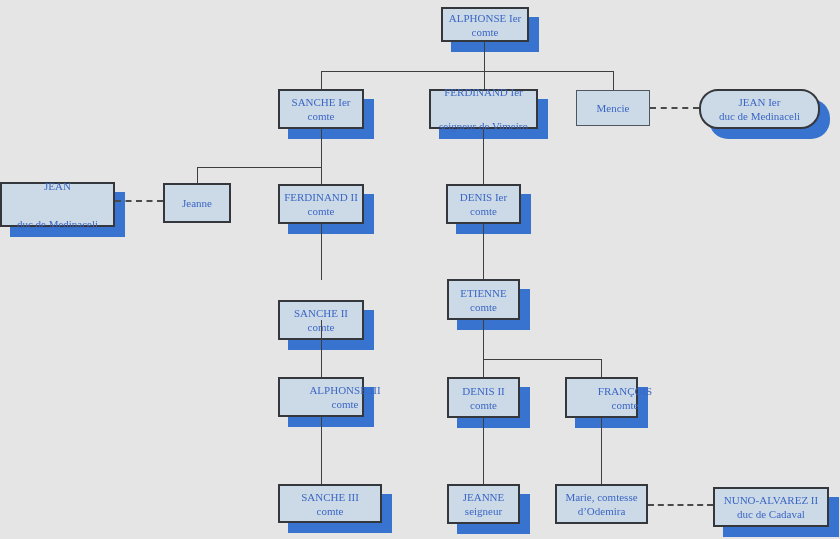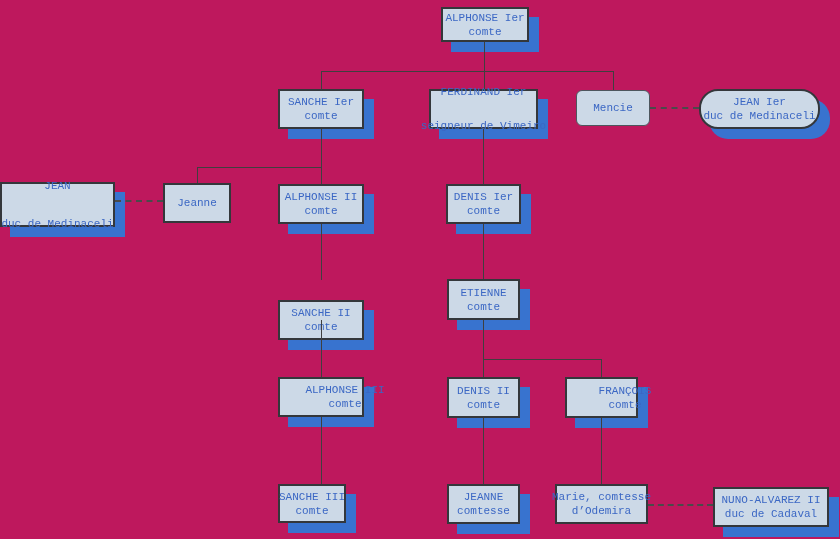--- a/index.html
+++ b/index.html
@@ -1,18 +1,18 @@
 <!DOCTYPE html>
 <html><head>
 <meta charset="utf-8">
 <style>
   html,body{margin:0;padding:0;background:#ffffff;}
   .canvas{
-    position:relative;width:840px;height:539px;background:#be185d;
-    overflow:hidden;font-family:Liberation Mono, monospace;
+    position:relative;width:840px;height:539px;background:#e5e5e5;
+    overflow:hidden;font-family:Liberation Serif, serif;
   }
   .node{
     position:absolute;box-sizing:border-box;
     background:#ccd9e7;border:2px solid #34373b;color:#3b67c4;
     display:flex;flex-direction:column;justify-content:center;align-items:center;
     text-align:center;font-size:11px;line-height:14px;z-index:2;
   }
   .node.sh{box-shadow:10px 10px 0 #3873cf;}
   .node.thin{border:1px solid #4e565e;}
   .node span{display:block;white-space:nowrap;}
@@ -55,40 +55,40 @@
   <div class="node sh" style="left:278px;top:89px;width:86px;height:40px;">
     <span>SANCHE Ier</span>
     <span>comte</span>
   </div>
 
   <div class="node sh" style="left:429px;top:89px;width:109px;height:40px;gap:20px;">
     <span>FERDINAND Ier</span>
     <span>seigneur de Vimeiro</span>
   </div>
 
-  <div class="node thin" style="left:576px;top:90px;width:74px;height:36px;border-radius:6px;">
+  <div class="node thin" style="left:576px;top:90px;width:74px;height:36px;">
     <span>Mencie</span>
   </div>
 
   <div class="node sh" style="left:699px;top:89px;width:121px;height:40px;border-radius:19px;">
     <span>JEAN Ier</span>
     <span>duc de Medinaceli</span>
   </div>
 
   <div class="node sh" style="left:0px;top:182px;width:115px;height:45px;gap:24px;">
     <span>JEAN</span>
     <span>duc de Medinaceli</span>
   </div>
 
   <div class="node" style="left:163px;top:183px;width:68px;height:40px;">
     <span>Jeanne</span>
   </div>
 
   <div class="node sh" style="left:278px;top:184px;width:86px;height:40px;">
-    <span>ALPHONSE II</span>
+    <span>FERDINAND II</span>
     <span>comte</span>
   </div>
 
   <div class="node sh" style="left:446px;top:184px;width:75px;height:40px;align-items:center;">
     <span>DENIS Ier</span>
     <span>comte</span>
   </div>
 
   <div class="node sh" style="left:278px;top:280px;width:86px;height:40px;margin-top:20px;">
     <span>SANCHE II</span>
@@ -108,28 +108,28 @@
   <div class="node sh" style="left:447px;top:377px;width:73px;height:41px;">
     <span>DENIS II</span>
     <span>comte</span>
   </div>
 
   <div class="node sh" style="left:565px;top:377px;width:73px;height:41px;padding-left:47px;">
     <span>FRANÇOIS</span>
     <span>comte</span>
   </div>
 
-  <div class="node sh" style="left:278px;top:484px;width:68px;height:39px;">
+  <div class="node sh" style="left:278px;top:484px;width:104px;height:39px;">
     <span>SANCHE III</span>
     <span>comte</span>
   </div>
 
   <div class="node sh" style="left:447px;top:484px;width:73px;height:40px;">
     <span>JEANNE</span>
-    <span>comtesse</span>
+    <span>seigneur</span>
   </div>
 
   <div class="node" style="left:555px;top:484px;width:93px;height:40px;">
     <span>Marie, comtesse</span>
     <span>d’Odemira</span>
   </div>
 
   <div class="node sh" style="left:713px;top:487px;width:116px;height:40px;">
     <span>NUNO-ALVAREZ II</span>
     <span>duc de Cadaval</span>

